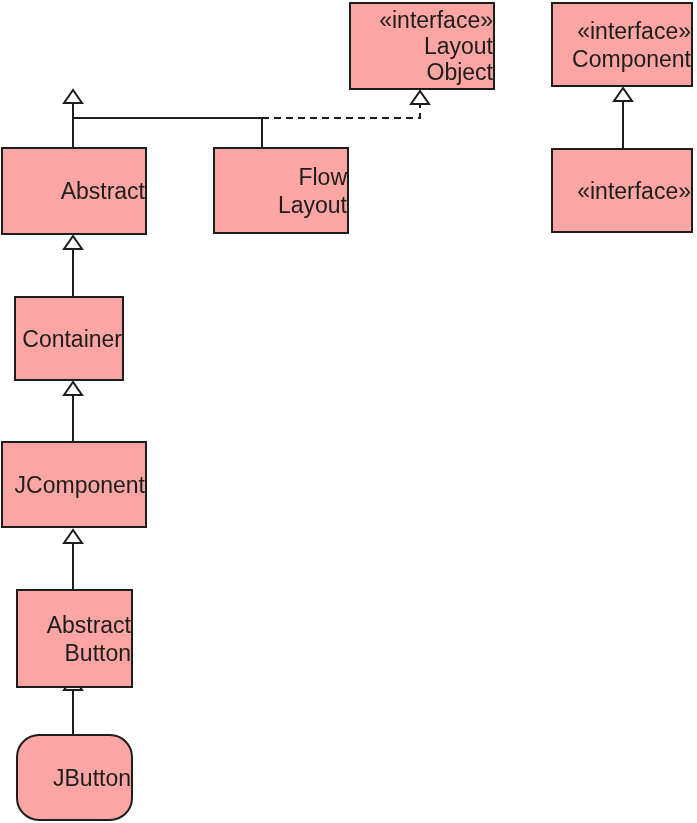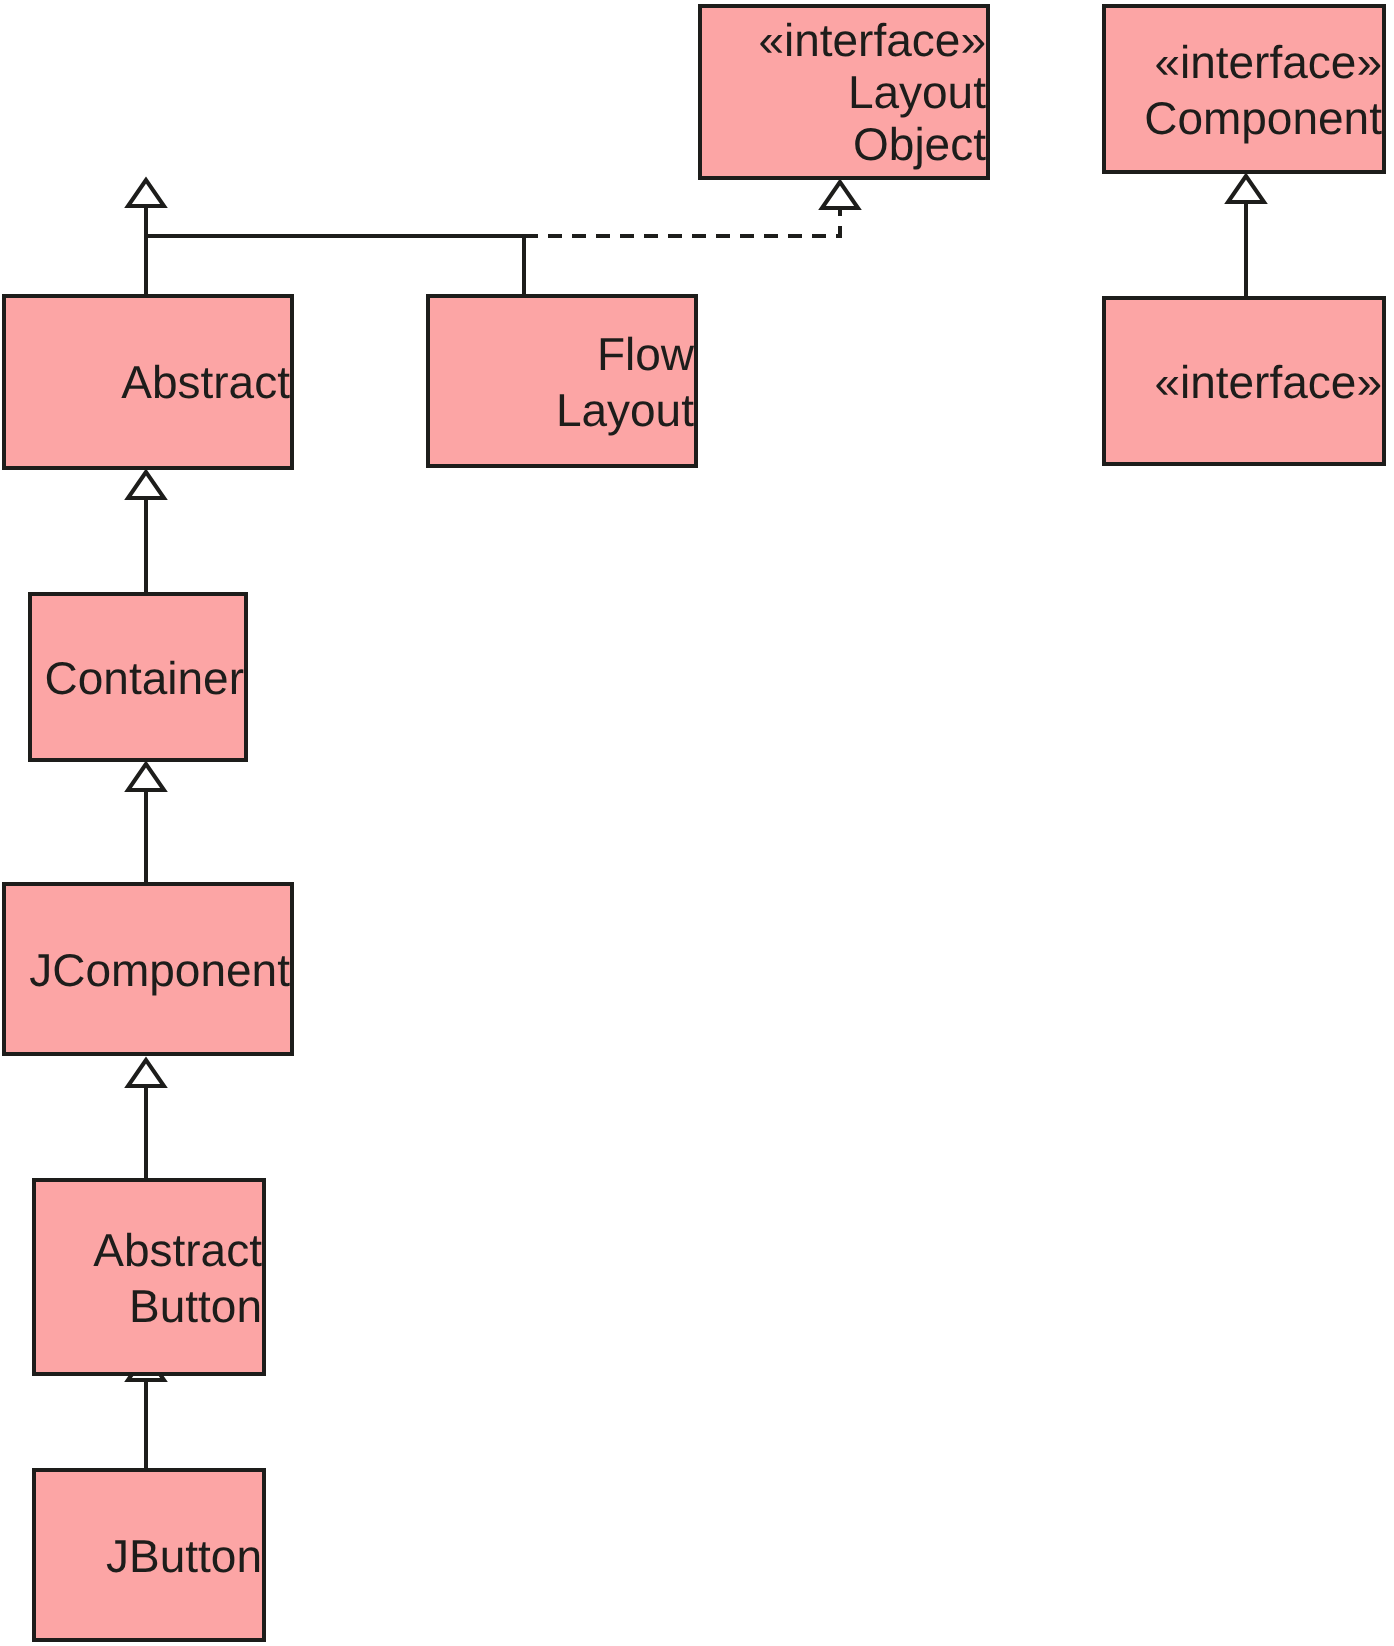--- a/index.html
+++ b/index.html
@@ -41,21 +41,21 @@
 
   .box-object          { left: 15px;  top: 2px;   width: 119px; height: 87px; }
   .box-layout-manager  { left: 349px; top: 2px;   width: 146px; height: 88px; }
   .box-iterator        { left: 551px; top: 2px;   width: 142px; height: 85px; }
   .box-component       { left: 1px;   top: 147px; width: 146px; height: 88px; }
   .box-flow-layout     { left: 213px; top: 147px; width: 136px; height: 87px; }
   .box-list-iterator   { left: 551px; top: 148px; width: 142px; height: 85px; }
   .box-container       { left: 14px;  top: 296px; width: 110px; height: 85px; }
   .box-jcomponent      { left: 1px;   top: 441px; width: 146px; height: 87px; }
   .box-abstract-button { left: 16px;  top: 589px; width: 117px; height: 99px; }
-  .box-jbutton         { left: 16px;  top: 734px; width: 117px; height: 87px; }
+  .box-jbutton         { left: 16px;  top: 734px; width: 117px; height: 87px; border-radius: 23px; }
 </style>
 </head>
 <body>
 
 <div class="canvas">
 
   <svg class="connectors" viewBox="0 0 697 823" xmlns="http://www.w3.org/2000/svg">
 
     <polygon points="73,90 64,103 82,103" fill="#ffffff" stroke="#1d1d1b" stroke-width="2"></polygon>
     <line x1="73" y1="103" x2="73" y2="147" stroke="#1d1d1b" stroke-width="2"></line>

